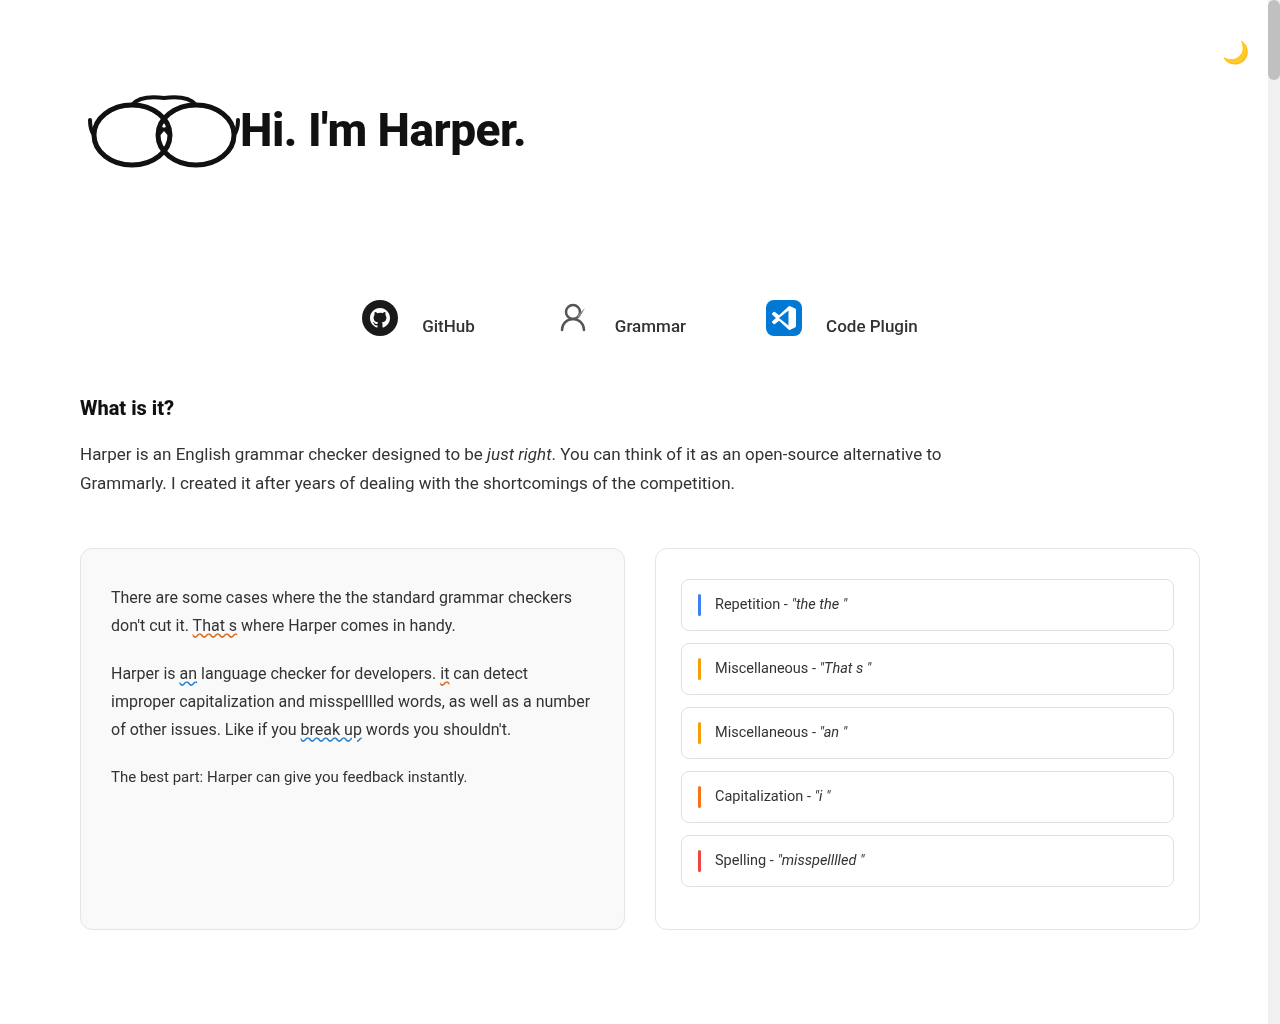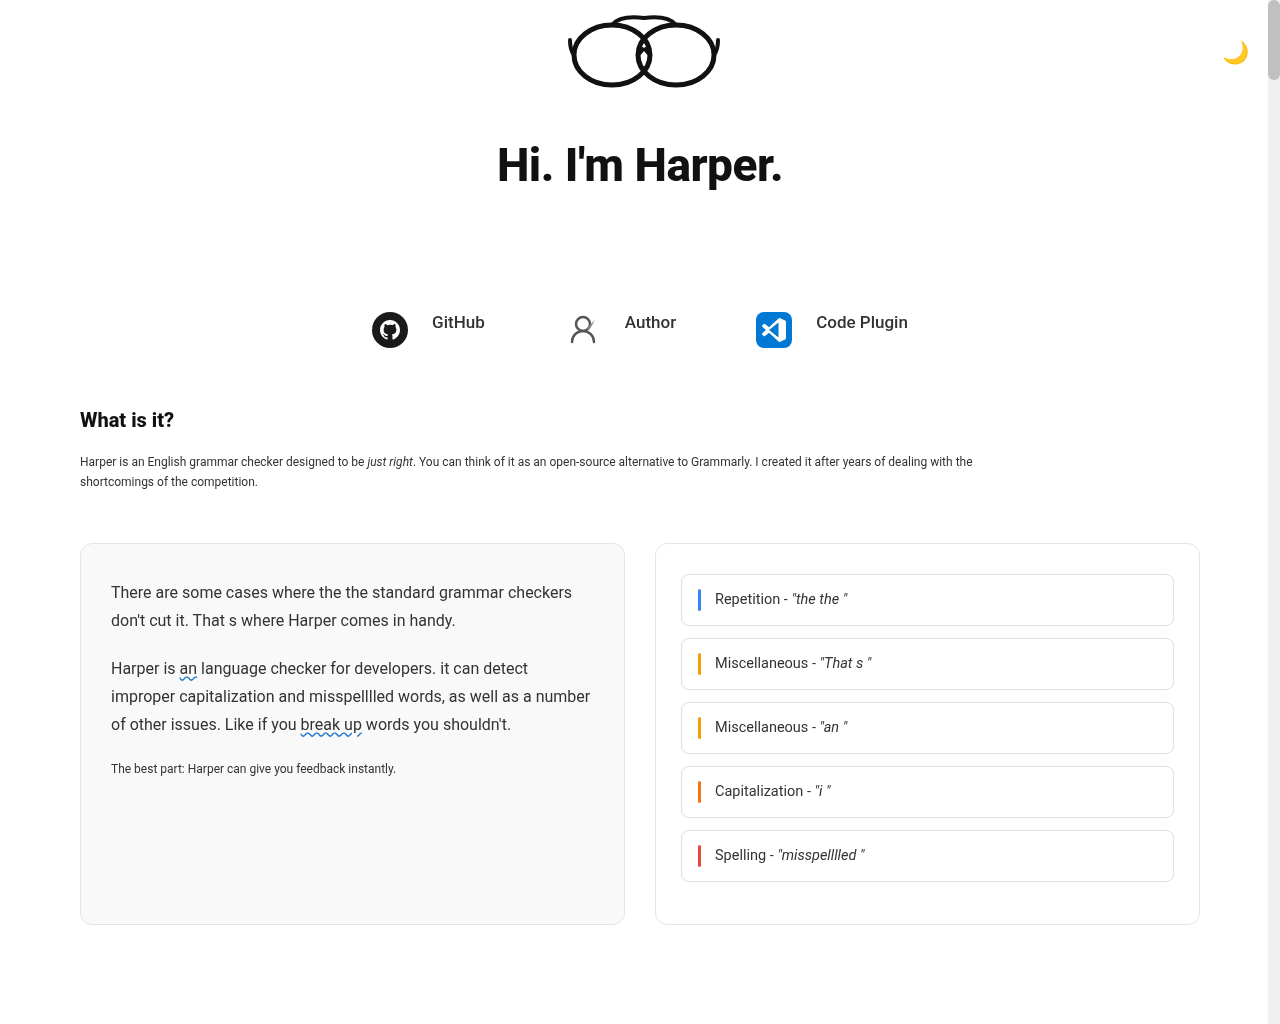--- a/index.html
+++ b/index.html
@@ -52,24 +52,24 @@
     
     .main-container {
       max-width: 1200px;
       margin: 0 auto;
       padding: 0 40px;
     }
 
     
     .hero {
       display: flex;
-      flex-direction: column;
+      flex-direction: row;
       align-items: center;
+      padding-top: 80px;
       padding-bottom: 60px;
-      gap: 28px;
     }
 
     
     .glasses-logo {
       width: 160px;
       height: 90px;
       margin-bottom: 20px;
     }
 
     .hero-title {
@@ -90,21 +90,21 @@
     .nav-links {
       display: flex;
       justify-content: center;
       gap: 80px;
       margin-top: 50px;
       margin-bottom: 60px;
     }
 
     .nav-link {
       display: flex;
-      align-items: flex-start;
+      align-items: flex-end;
       gap: 24px;
       text-decoration: none;
       color: #333;
       font-size: 17px;
       font-weight: 500;
     }
 
     .nav-icon {
       width: 36px;
       height: 36px;
@@ -138,21 +138,21 @@
     
     .section-title {
       font-size: 20px;
       font-weight: 800;
       color: #111;
       margin-bottom: 20px;
     }
 
     
     .intro-text {
-      font-size: 12px;
+      font-size: 17px;
       line-height: 1.7;
       color: #333;
       margin-bottom: 50px;
       max-width: 900px;
     }
 
     .intro-text em {
       font-style: italic;
     }
 
@@ -184,20 +184,21 @@
     }
 
     
     .underline-red {
       text-decoration-color: #e53e3e;
       text-decoration-style: wavy;
       text-underline-offset: 2px;
     }
 
     .underline-orange {
+      text-decoration: underline;
       text-decoration-color: #dd6b20;
       text-decoration-style: wavy;
       text-underline-offset: 2px;
     }
 
     .underline-blue {
       text-decoration: underline;
       text-decoration-color: #3182ce;
       text-decoration-style: wavy;
       text-underline-offset: 2px;
@@ -247,21 +248,21 @@
       font-size: 14.5px;
       color: #333;
     }
 
     .suggestion-text em {
       font-style: italic;
     }
 
     
     .bottom-text {
-      font-size: 12px;
+      font-size: 15px;
       color: #333;
       margin-top: 8px;
     }
   </style>
 </head>
 <body>
 
 <div class="scrollbar-track">
   <div class="scrollbar-thumb"></div>
 </div>
@@ -306,21 +307,21 @@
     <a class="nav-link" href="#">
       <div class="nav-icon author-icon">
         <svg width="36" height="36" viewBox="0 0 36 36" fill="none" xmlns="http://www.w3.org/2000/svg">
 
           <circle cx="18" cy="12" r="7" stroke="#555" stroke-width="2.5" fill="none"></circle>
           <path d="M7 30c0-6.075 4.925-11 11-11s11 4.925 11 11" stroke="#555" stroke-width="2.5" fill="none" stroke-linecap="round"></path>
 
           <path d="M22 16 Q28 10 30 8 Q28 12 24 18" fill="#888"></path>
         </svg>
       </div>
-      <span>Author</span>
+      <span>Grammar</span>
     </a>
 
     <a class="nav-link" href="#">
       <div class="nav-icon vscode-icon">
         <svg width="24" height="24" viewBox="0 0 24 24" fill="white" xmlns="http://www.w3.org/2000/svg">
           <path d="M23.15 2.587L18.21.21a1.494 1.494 0 00-1.705.29l-9.46 8.63-4.12-3.128a.999.999 0 00-1.276.057L.327 7.261A1 1 0 00.326 8.74L3.899 12 .326 15.26a1 1 0 00.001 1.479L1.65 17.94a.999.999 0 001.276.057l4.12-3.128 9.46 8.63a1.492 1.492 0 001.704.29l4.942-2.377A1.5 1.5 0 0024 20.07V3.93a1.5 1.5 0 00-.85-1.343zM16.5 19.59l-9.45-7.59L16.5 4.41v15.18z"></path>
         </svg>
       </div>
       <span>Code Plugin</span>
     </a>

